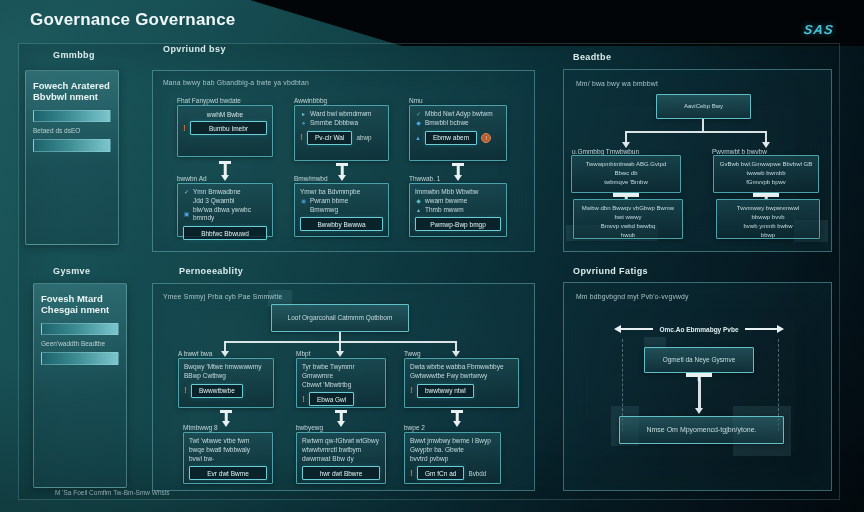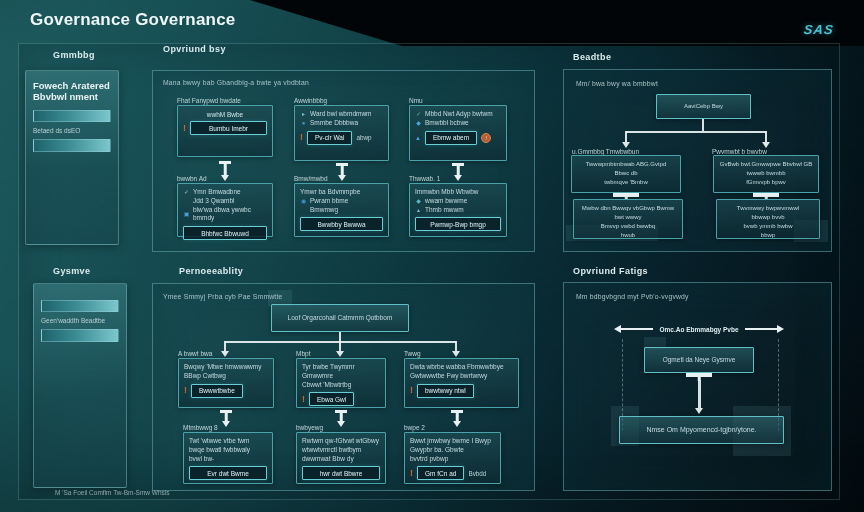--- a/index.html
+++ b/index.html
@@ -256,20 +256,24 @@
   <div class="fbox" style="left:152px;top:129px;width:104px;height:40px;">
     <div class="cline">Twvmwwy bwpwvmwwl</div>
     <div class="cline">bbwwp bvvb</div>
     <div class="cline">bvwb ymmb bwbw</div>
     <div class="cline">bbwp</div>
   </div>
 </div>
 
 <div class="sec-label" style="left:53px;top:266px;">Gysmve</div>
 <div class="side-card" style="left:33px;top:283px;height:205px;">
+  <div class="hd">
+    <span>Fovesh Mtard</span><br>
+    <span>Chesgai nment</span>
+  </div>
   <div class="gbar"></div>
   <div class="cap">Geen'waddth Beadtbe</div>
   <div class="gbar b2"></div>
 </div>
 
 <div class="sec-label" style="left:163px;top:266px;margin-left:16px;">Pernoeeablity</div>
 <div class="panel" style="left:152px;top:283px;width:381px;height:206px;">
   <div class="panel-sub" style="left:10px;top:9px;">Ymee Smmyj Prba cyb Pae Smmwtte</div>
   <div class="deco" style="left:115px;top:6px;width:24px;height:16px;"></div>
   <div class="fbox bright" style="left:118px;top:20px;width:138px;height:28px;display:flex;align-items:center;justify-content:center;">

